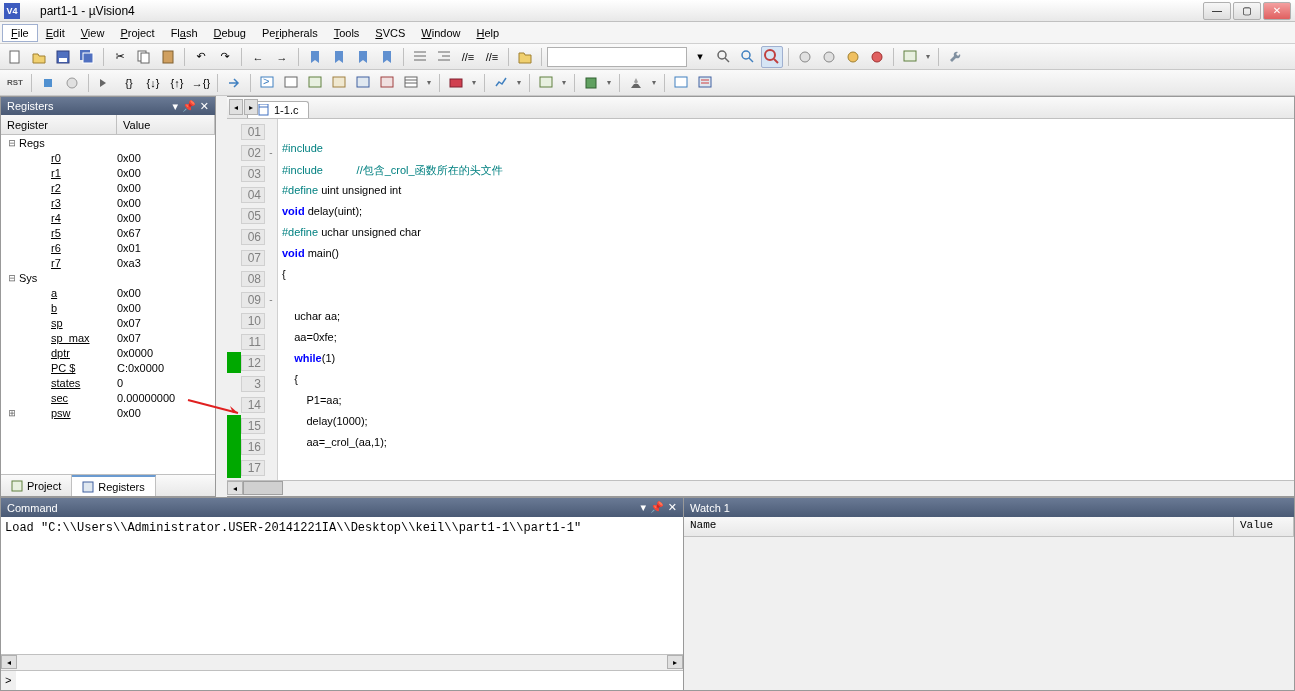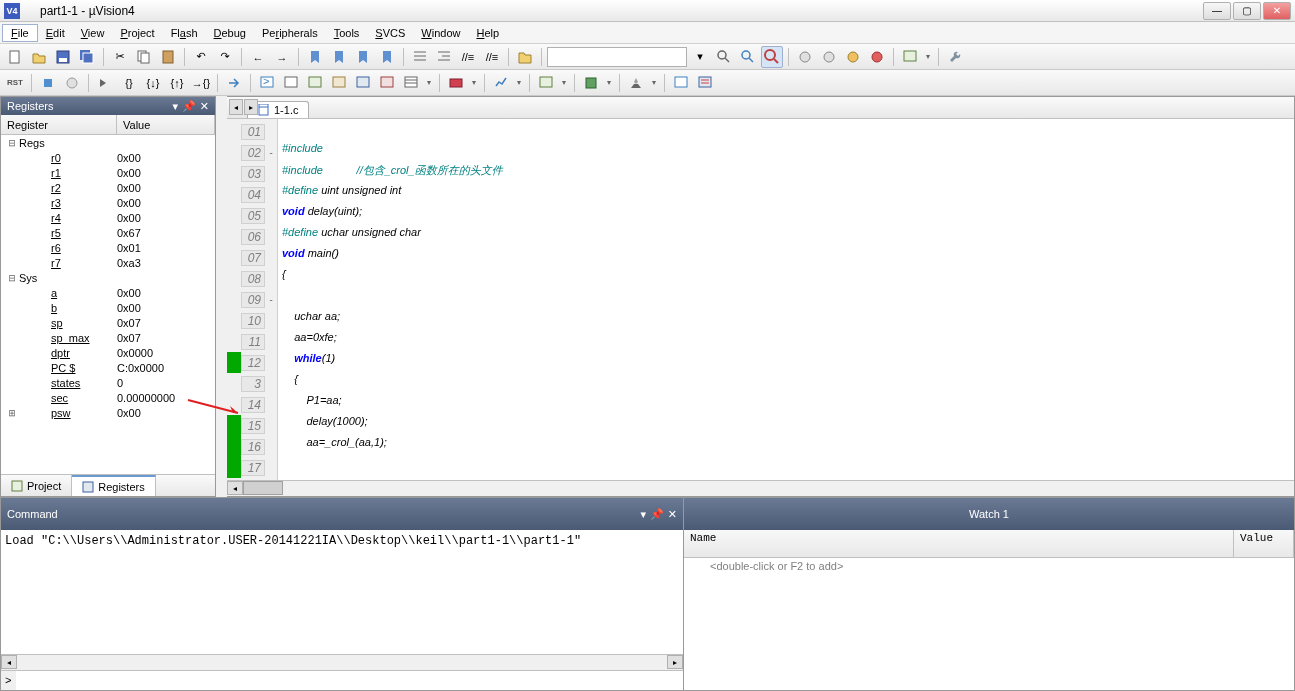--- a/index.html
+++ b/index.html
@@ -50,47 +50,47 @@
 .panel-tabs { height:22px; display:flex; background:linear-gradient(#fafafa,#e8e8e8); border-top:1px solid #c0c0c0; }
 .panel-tab { padding:3px 10px; display:flex; align-items:center; gap:4px; cursor:pointer; border-right:1px solid #c0c0c0; }
 .panel-tab.active { background:#fff; border-top:2px solid #6a9ad0; }
 
 
 .editor-area { flex:1; display:flex; flex-direction:column; background:#fff; border:1px solid #999; border-left:none; min-width:0; }
 .editor-tabs { height:22px; background:linear-gradient(#fafafa,#e8e8e8); display:flex; align-items:end; padding-left:20px; border-bottom:1px solid #c0c0c0; position:relative; }
 .editor-tabs-nav { position:absolute; left:2px; top:2px; display:flex; gap:1px; }
 .editor-tabs-nav span { width:14px; height:16px; background:#e0e0e0; border:1px solid #b0b0b0; display:flex; align-items:center; justify-content:center; font-size:8px; cursor:pointer; }
 .editor-tab { background:#fff; border:1px solid #b0b0b0; border-bottom:none; padding:2px 10px; display:flex; align-items:center; gap:4px; cursor:pointer; border-radius:3px 3px 0 0; }
-.code-container { flex:1; display:flex; overflow:auto; font-family:'Courier New',monospace; font-size:15px;font-style:italic; }
+.code-container { flex:1; display:flex; overflow:auto; font-family:'Courier New',monospace; font-size:15px; }
 .gutter { background:#f0f0f0; border-right:1px solid #d0d0d0; padding:2px 0; }
 .gutter-row { height:21px; display:flex; align-items:center; }
 .line-num { width:24px; text-align:right; padding-right:3px; color:#808080; font-size:12px; background:#e8e8e8; border:1px solid #d0d0d0; }
 .marker { width:14px; height:21px; }
 .marker.green { background:#00a800; }
 .fold { width:12px; text-align:center; color:#808080; font-size:10px; }
 .code-lines { padding:2px 4px; }
 .code-line { height:21px; white-space:pre; }
 .kw { color:#0000ff; font-weight:bold; }
 .pp { color:#008080; }
 .cm { color:#008080; }
 
 
 .bottom-area { height:194px; display:flex; }
 .command-panel { width:684px; display:flex; flex-direction:column; border:1px solid #999; }
 .watch-panel { flex:1; display:flex; flex-direction:column; border:1px solid #999; border-left:none; }
-.panel-header2 { height:32px; background:linear-gradient(#6a7a95,#4a5a75); color:#fff; display:flex; align-items:center; padding:3px 6px; font-size:11px;justify-content:center; }
+.panel-header2 { height:19px; background:linear-gradient(#6a7a95,#4a5a75); color:#fff; display:flex; align-items:center; padding:3px 6px; font-size:11px; }
 .cmd-body { flex:1; background:#fff; padding:4px; font-family:'Courier New',monospace; font-size:12px; overflow:auto; }
 .cmd-input-row { height:20px; border-top:1px solid #c0c0c0; display:flex; align-items:center; }
 .cmd-prompt { padding:0 4px; font-family:'Courier New',monospace; }
 .cmd-input { flex:1; border:none; outline:none; font-family:'Courier New',monospace; height:100%; padding:0 4px; }
 .cmd-scroll { height:16px; background:#f0f0f0; border-top:1px solid #c0c0c0; display:flex; }
 .cmd-scroll .sb { width:16px; height:14px; background:#e0e0e0; border:1px solid #b0b0b0; font-size:8px; display:flex; align-items:center; justify-content:center; }
 .cmd-scroll .track { flex:1; }
 
-.watch-head { display:flex; background:linear-gradient(#f8f8f8,#e8e8e8); border-bottom:1px solid #c0c0c0; height:28px; }
+.watch-head { display:flex; background:linear-gradient(#f8f8f8,#e8e8e8); border-bottom:1px solid #c0c0c0; height:20px; }
 .watch-head-cell { padding:2px 6px; border-right:1px solid #c0c0c0; font-size:11px; font-family:'Courier New',monospace; }
 .watch-head-cell:first-child { flex:1; }
 .watch-head-cell:last-child { width:60px; }
 .watch-body { flex:1; background:#fff; font-family:'Courier New',monospace; font-size:12px; padding:2px 6px; }
 .watch-row { color:#808080; padding-left:20px; }
 
 
 .arrow-annotation { position:absolute; left:183px; top:395px; width:60px; height:20px; pointer-events:none; z-index:100; }
 
 
@@ -665,23 +665,20 @@
       </div>
     </div>
     <div class="watch-panel">
       <div class="panel-header2">
         <span>Watch 1</span>
       </div>
       <div class="watch-head">
         <div class="watch-head-cell">Name</div>
         <div class="watch-head-cell">Value</div>
       </div>
-      <div class="watch-body">
-        <div class="watch-row">&lt;double-click or F2 to add&gt;</div>
-      </div>
     </div>
   </div>
 
   <svg class="arrow-annotation" viewBox="0 0 60 20">
     <line x1="5" y1="5" x2="55" y2="18" stroke="#e02020" stroke-width="2"></line>
     <polygon points="55,18 47,11 50,18" fill="#e02020"></polygon>
   </svg>
 
 </div>
 

